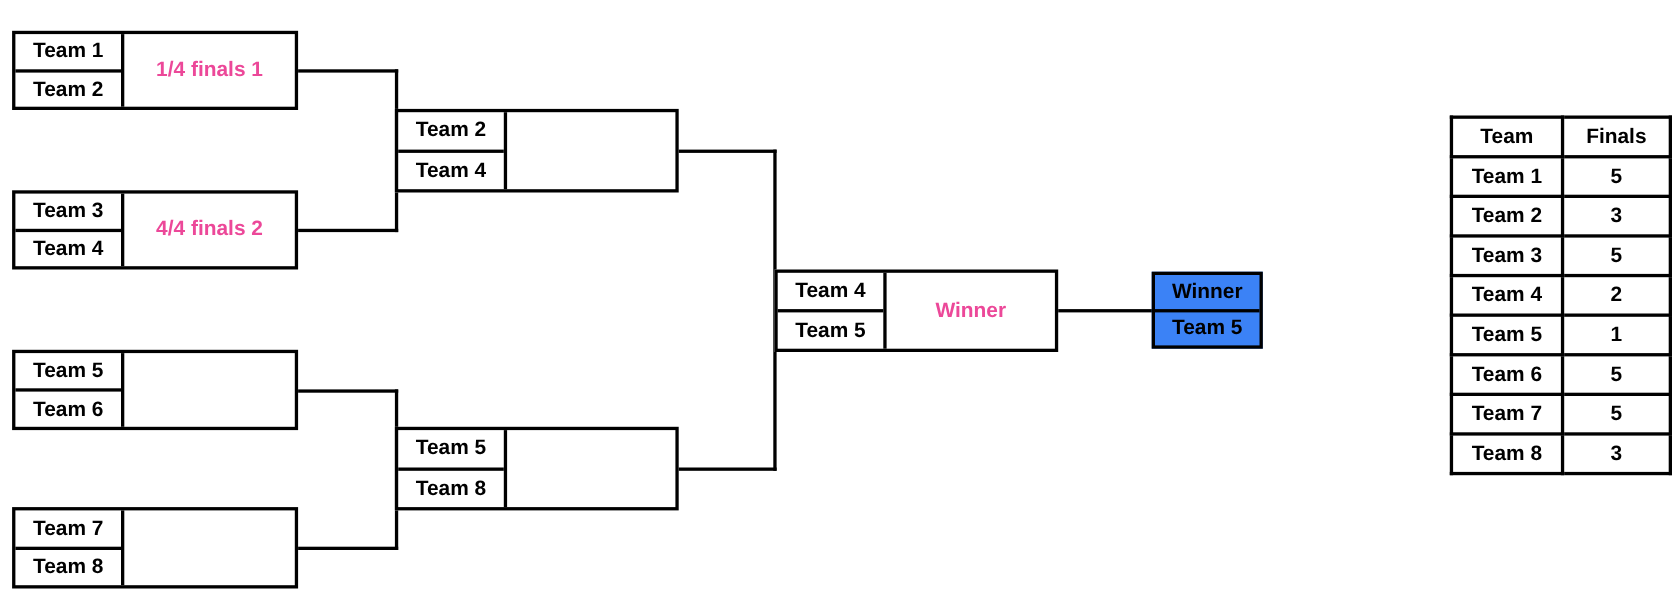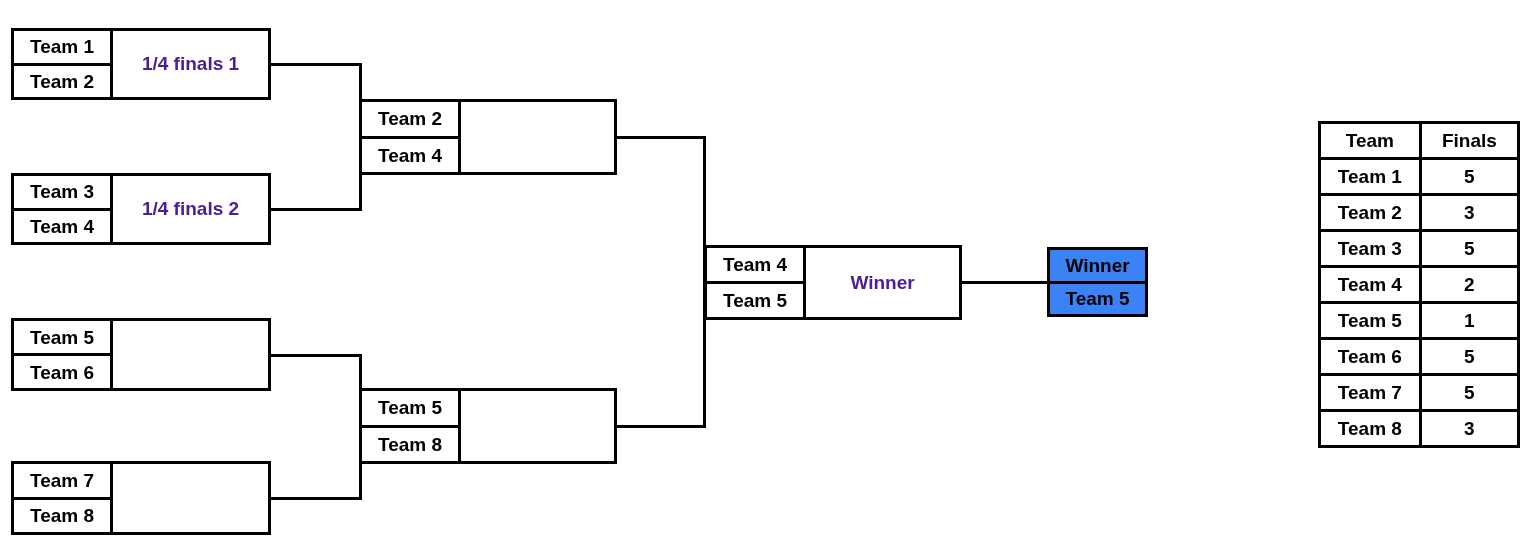--- a/index.html
+++ b/index.html
@@ -49,21 +49,21 @@
     border-top: 3px solid #000000;
   }
   .match-label {
     box-sizing: border-box;
     flex: 1 1 auto;
     display: flex;
     align-items: center;
     justify-content: center;
     font-weight: bold;
     font-size: 19px;
-    color: #4c1d95;
+    color: #ec4899;
     white-space: nowrap;
     padding: 0 6px;
   }
 
   
   .winner-box {
     position: absolute;
     box-sizing: border-box;
     border: 3px solid #000000;
     background: #3b82f6;
@@ -117,21 +117,21 @@
       <div class="slot divider">Team 2</div>
     </div>
     <div class="match-label">1/4 finals 1</div>
   </div>
 
   <div class="match" style="left:11px; top:173px; width:260px; height:72px;">
     <div class="slots" style="width:99px;">
       <div class="slot">Team 3</div>
       <div class="slot divider">Team 4</div>
     </div>
-    <div class="match-label">1/4 finals 2</div>
+    <div class="match-label">4/4 finals 2</div>
   </div>
 
   <div class="match" style="left:11px; top:318px; width:260px; height:73px;">
     <div class="slots" style="width:99px;">
       <div class="slot">Team 5</div>
       <div class="slot divider">Team 6</div>
     </div>
   </div>
 
   <div class="match" style="left:11px; top:461px; width:260px; height:74px;">
@@ -175,21 +175,21 @@
     <div class="match-label">Winner</div>
   </div>
 
   <div class="line-h" style="left:962px; top:281px; width:88px;"></div>
 
   <div class="winner-box" style="left:1047px; top:247px; width:101px; height:70px;">
     <div class="slot">Winner</div>
     <div class="slot divider">Team 5</div>
   </div>
 
-  <table class="results" style="left:1318px; top:105px;margin-top:16px;">
+  <table class="results" style="left:1318px; top:105px;">
     <thead>
       <tr>
         <th class="col-team">Team</th>
         <th class="col-place">Finals</th>
       </tr>
     </thead>
     <tbody>
       <tr>
         <td>Team 1</td>
         <td>5</td>

